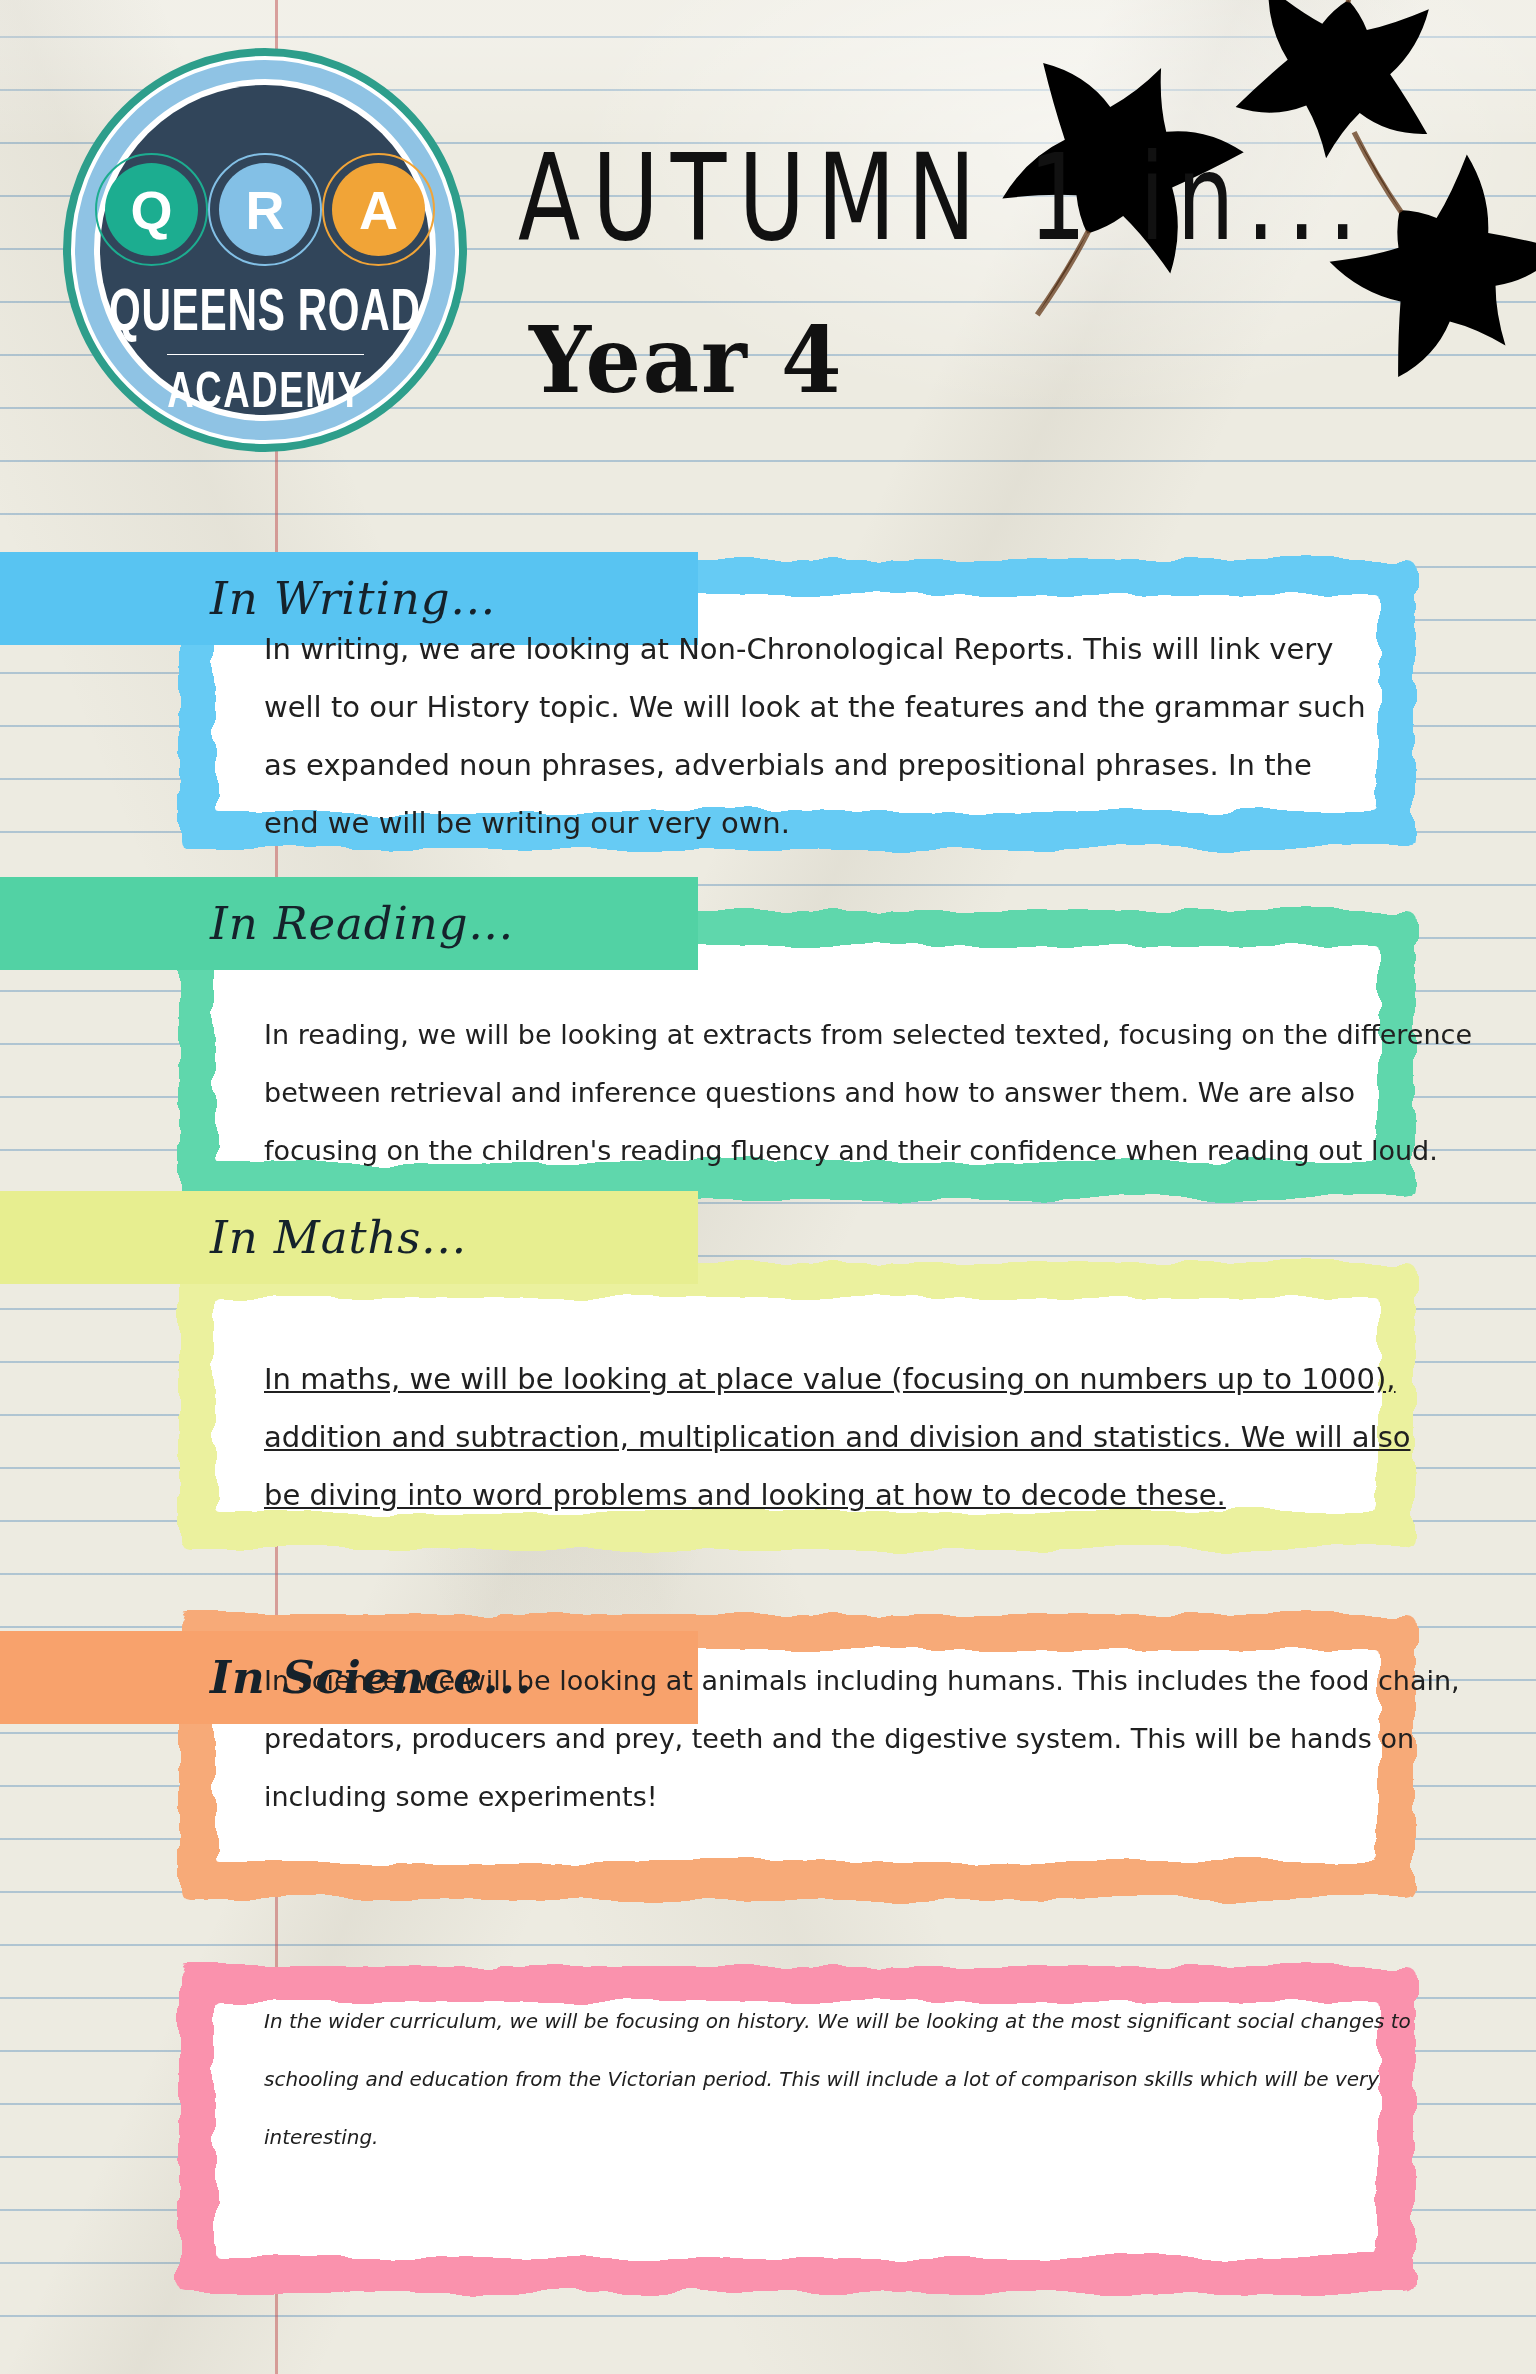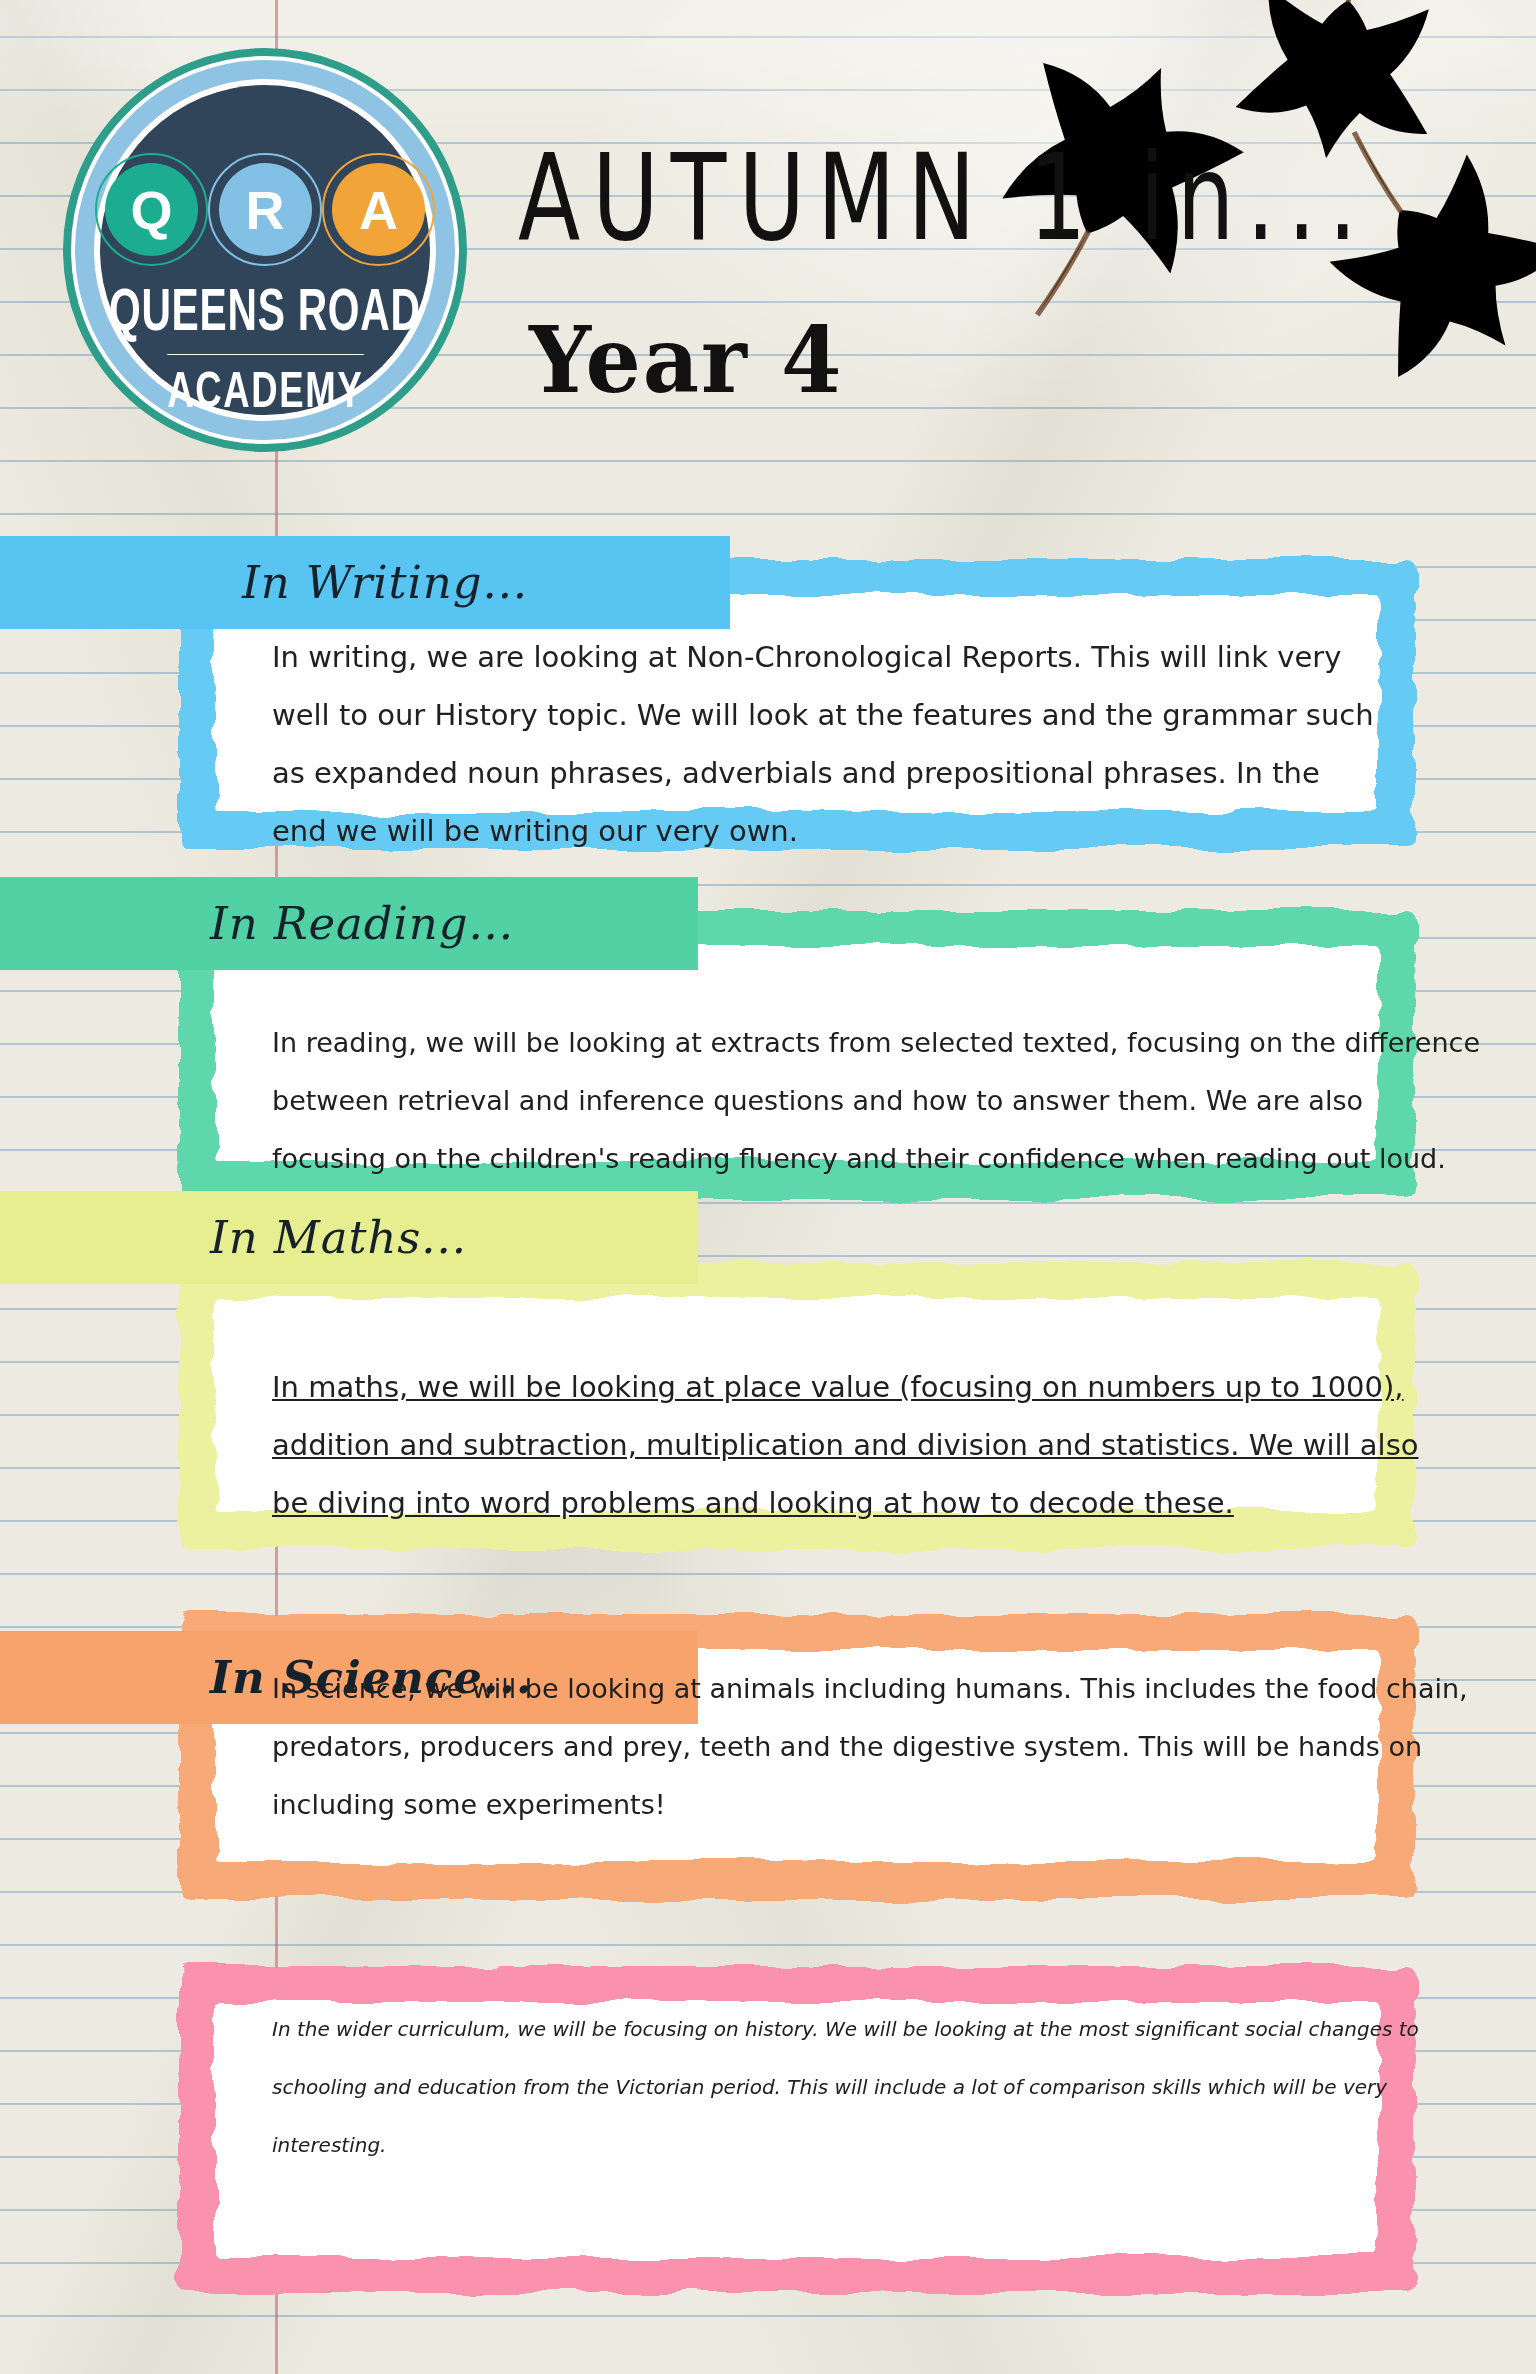--- a/index.html
+++ b/index.html
@@ -109,27 +109,27 @@
     position:absolute;left:0;width:698px;height:93px;z-index:3;
     background:var(--tab,#58C4F2);
     display:flex;align-items:center;
   }
   .tab-label{
     margin-left:210px;
     font-family:"DejaVu Serif",serif;font-style:italic;
     font-size:45px;color:#15222b;letter-spacing:0.9px;white-space:nowrap;
   }
   .box-text{
-    position:absolute;left:264px;z-index:4;margin:8px;
+    position:absolute;left:264px;z-index:4;margin:0;
     font-family:"DejaVu Sans",sans-serif;color:#202020;
     line-height:58px;
   }
 
   
-  .sec-writing .tab{top:536px;padding-left:32px;}
+  .sec-writing .tab{top:552px;}
   .sec-writing .crayon-frame{top:559px;height:289px;}
   .sec-writing .box-text{top:620px;width:1104px;font-size:29px;}
 
   .sec-reading .tab{top:877px;}
   .sec-reading .crayon-frame{top:910px;height:288px;}
   .sec-reading .box-text{top:1006px;width:1210px;font-size:27px;}
 
   .sec-maths .tab{top:1191px;}
   .sec-maths .crayon-frame{top:1262px;height:286px;}
   .sec-maths .box-text{top:1350px;width:1164px;font-size:29px;text-decoration:underline;}

